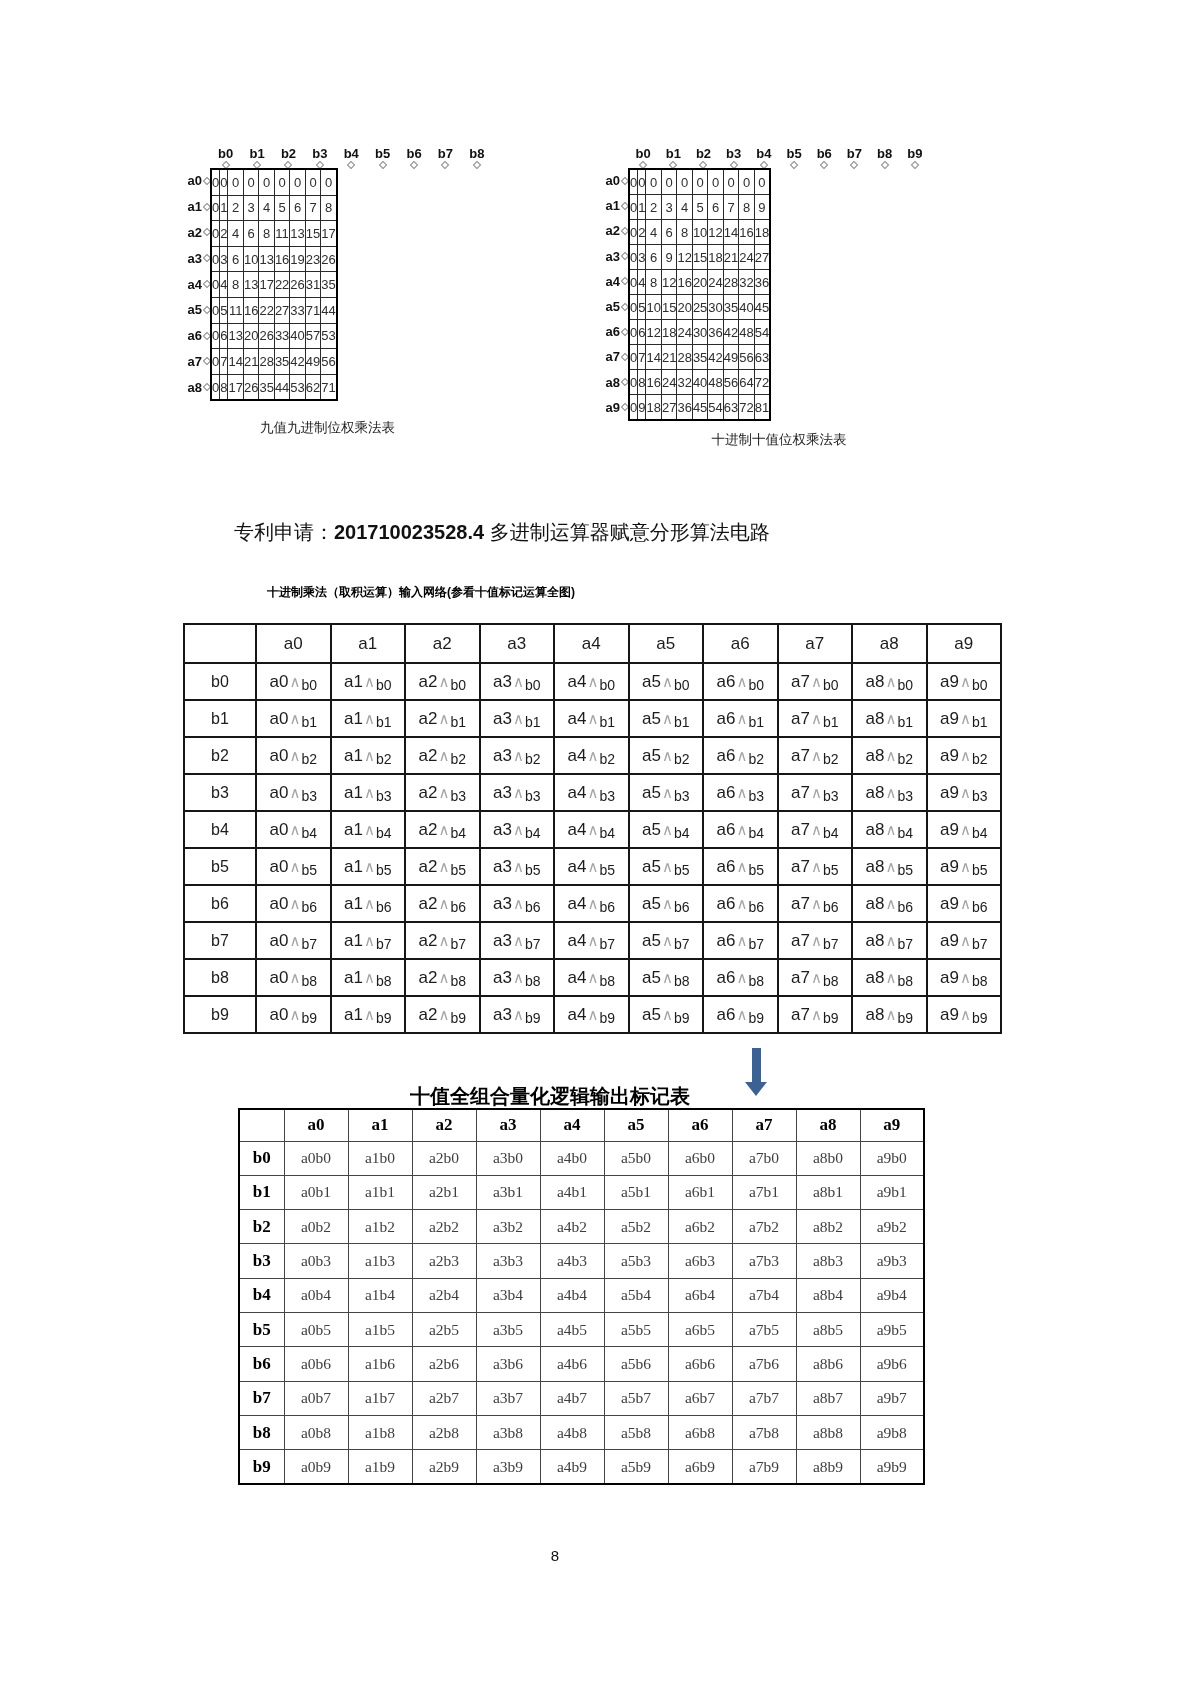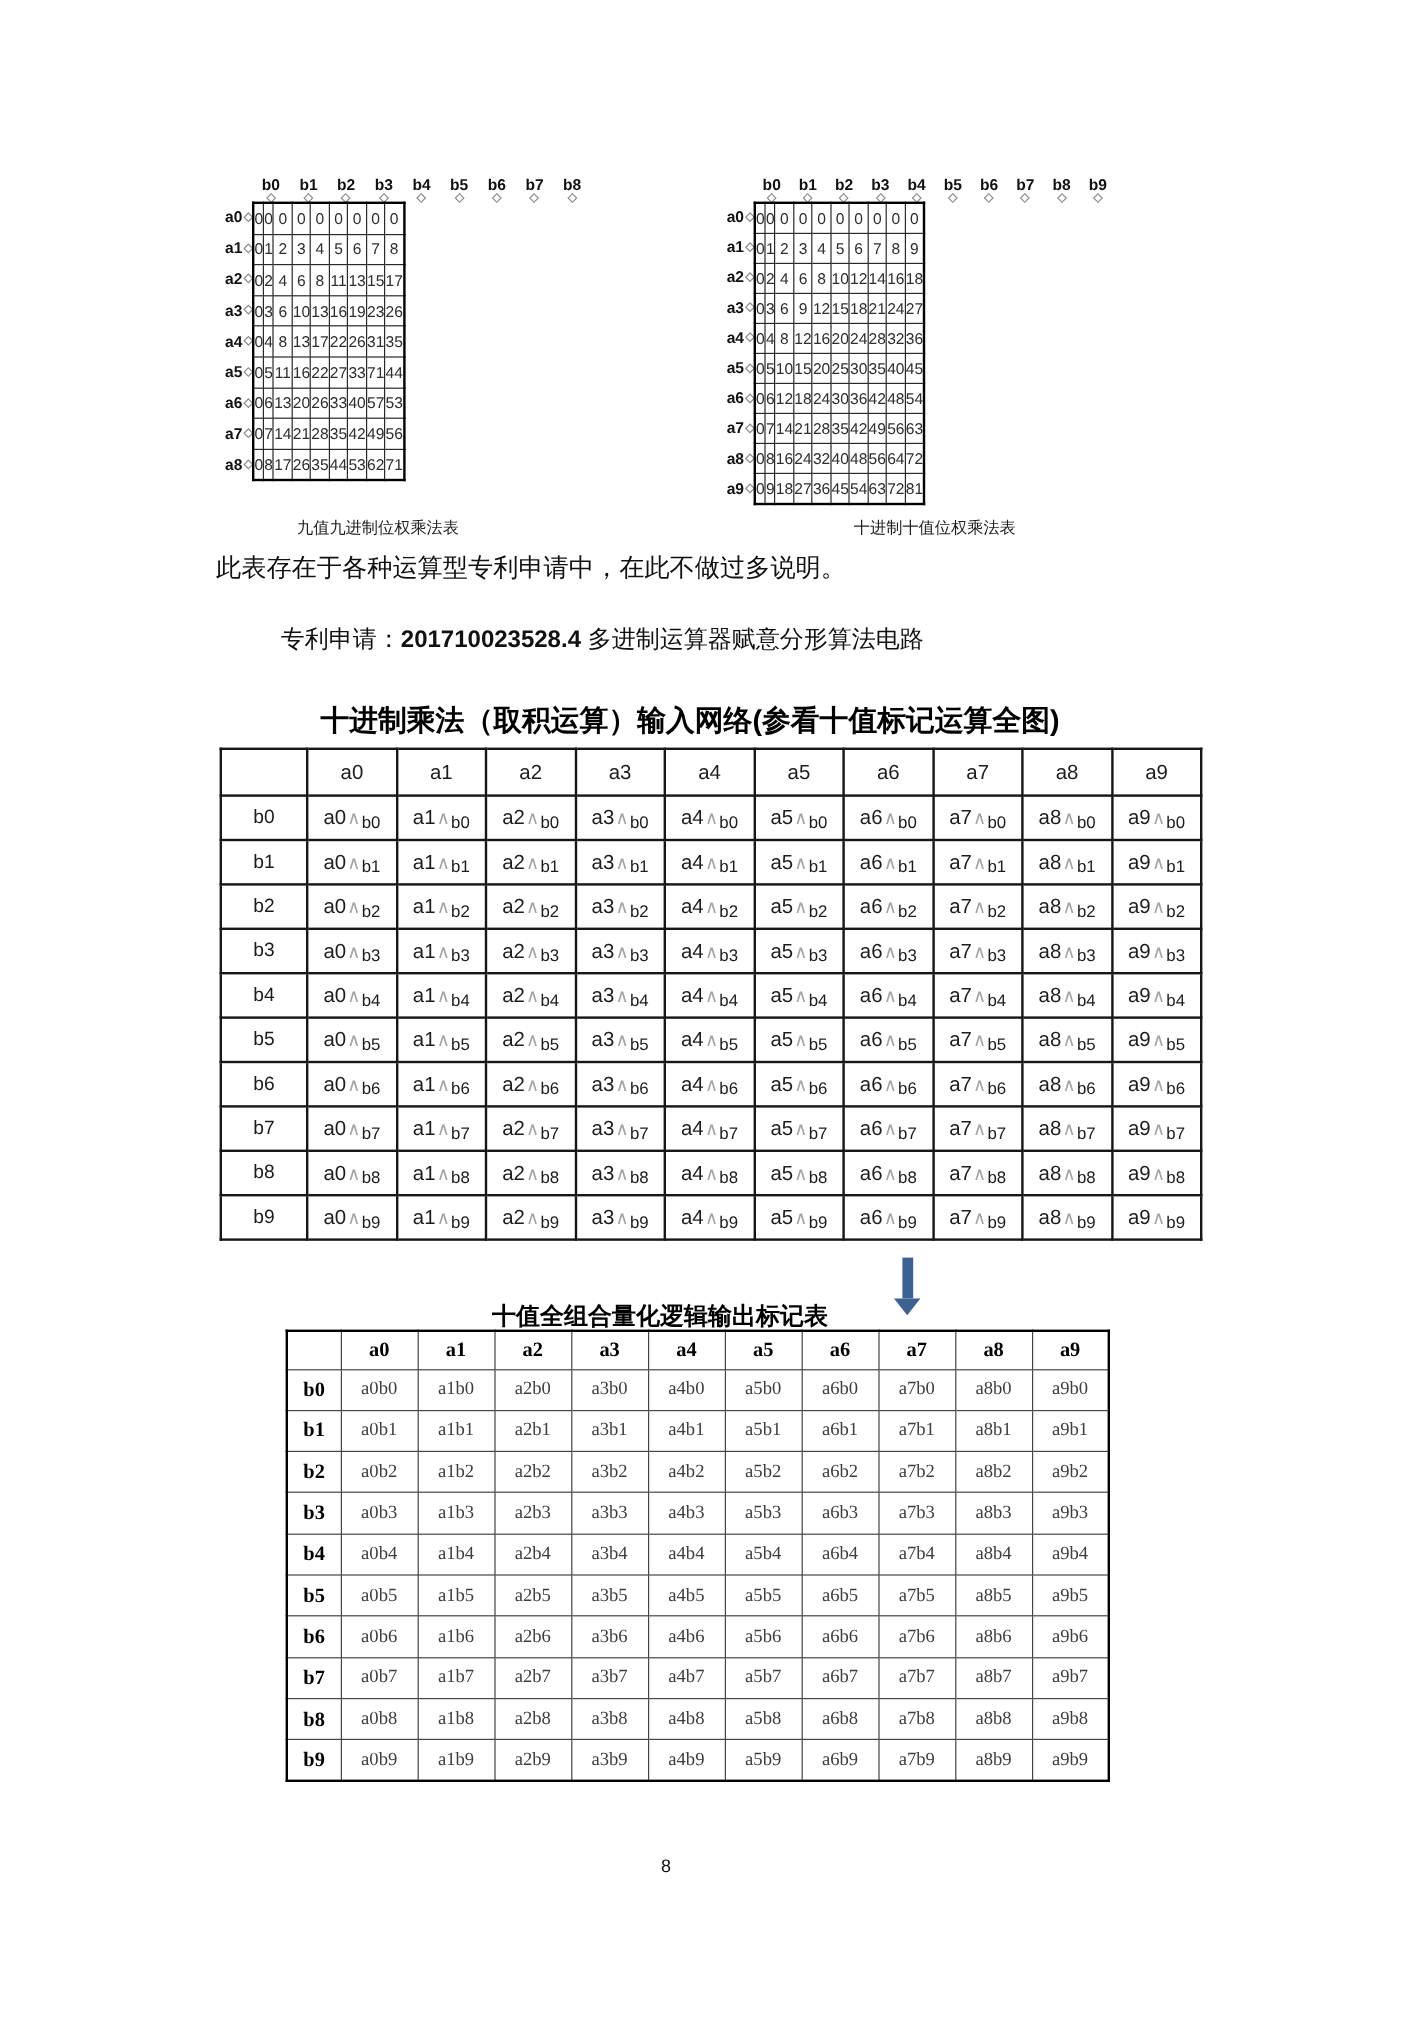--- a/index.html
+++ b/index.html
@@ -19,29 +19,29 @@
   .ll .dm{margin-left:2px;}
   .mini table{position:absolute;left:var(--lw);top:var(--th);border-collapse:collapse;border:2px solid #000;}
   .mini td{border:1px solid #2a2a2a;text-align:center;font-size:13px;color:#2e2e2e;padding:0;}
   #mini9{--lw:28px;--th:28px;--cw:31.4px;--ch:25.8px;left:182px;top:140px;}
   #mini9 td{width:30px;height:24.6px;}
   #mini10{--lw:28px;--th:28px;--cw:30.2px;--ch:25.2px;left:600px;top:140px;}
   #mini10 td{width:28.8px;height:24px;}
 
   .cap{position:absolute;font-family:"Liberation Serif",serif;font-size:13.5px;color:#1d1d1d;
        width:160px;text-align:center;}
-  #cap9{left:235px;top:431px;}
+  #cap9{left:235px;top:419px;text-align:right;}
   #cap10{left:699px;top:431px;}
 
   .note{position:absolute;left:180px;top:459px;font-family:"Liberation Serif",serif;font-size:21px;color:#111;}
 
   .patent{position:absolute;left:222px;top:519px;font-size:20px;color:#111;margin-left:12px;}
   .patent .pnum{font-weight:bold;font-family:"Liberation Sans",sans-serif;}
 
-  .title1{position:absolute;left:267px;top:584px;font-size:24px;font-weight:bold;color:#000;}
+  .title1{position:absolute;left:267px;top:584px;font-size:12px;font-weight:bold;color:#000;}
 
   
   .net{position:absolute;left:183px;top:623px;border-collapse:collapse;table-layout:fixed;}
   .net td{border:2px solid #161616;text-align:center;padding:0;white-space:nowrap;}
   .net tr{height:37px;}
   .net tr.hdr{height:39px;}
   .net .colh{font-size:17px;color:#1c1c1c;}
   .net .rowh{font-size:16px;color:#1c1c1c;}
   .net .av{font-size:17px;color:#1c1c1c;}
   .net .op{font-size:15px;color:#a4a4a4;padding:0 1px;}
@@ -461,21 +461,20 @@
             <td>54</td>
             <td>63</td>
             <td>72</td>
             <td>81</td>
           </tr>
         </tbody>
       </table>
   </div>
   <div id="cap10" class="cap">十进制十值位权乘法表</div>
 
-  <div class="note">此表存在于各种运算型专利申请中，在此不做过多说明。</div>
 
   <div class="patent">
     <span>专利申请：</span><span class="pnum">201710023528.4</span><span>&nbsp;</span><span>多进制运算器赋意分形算法电路</span>
   </div>
 
   <div class="title1">十进制乘法（取积运算）输入网络(参看十值标记运算全图)</div>
 
   <table id="net" class="net">
       <colgroup>
         <col style="width: 72px;">

